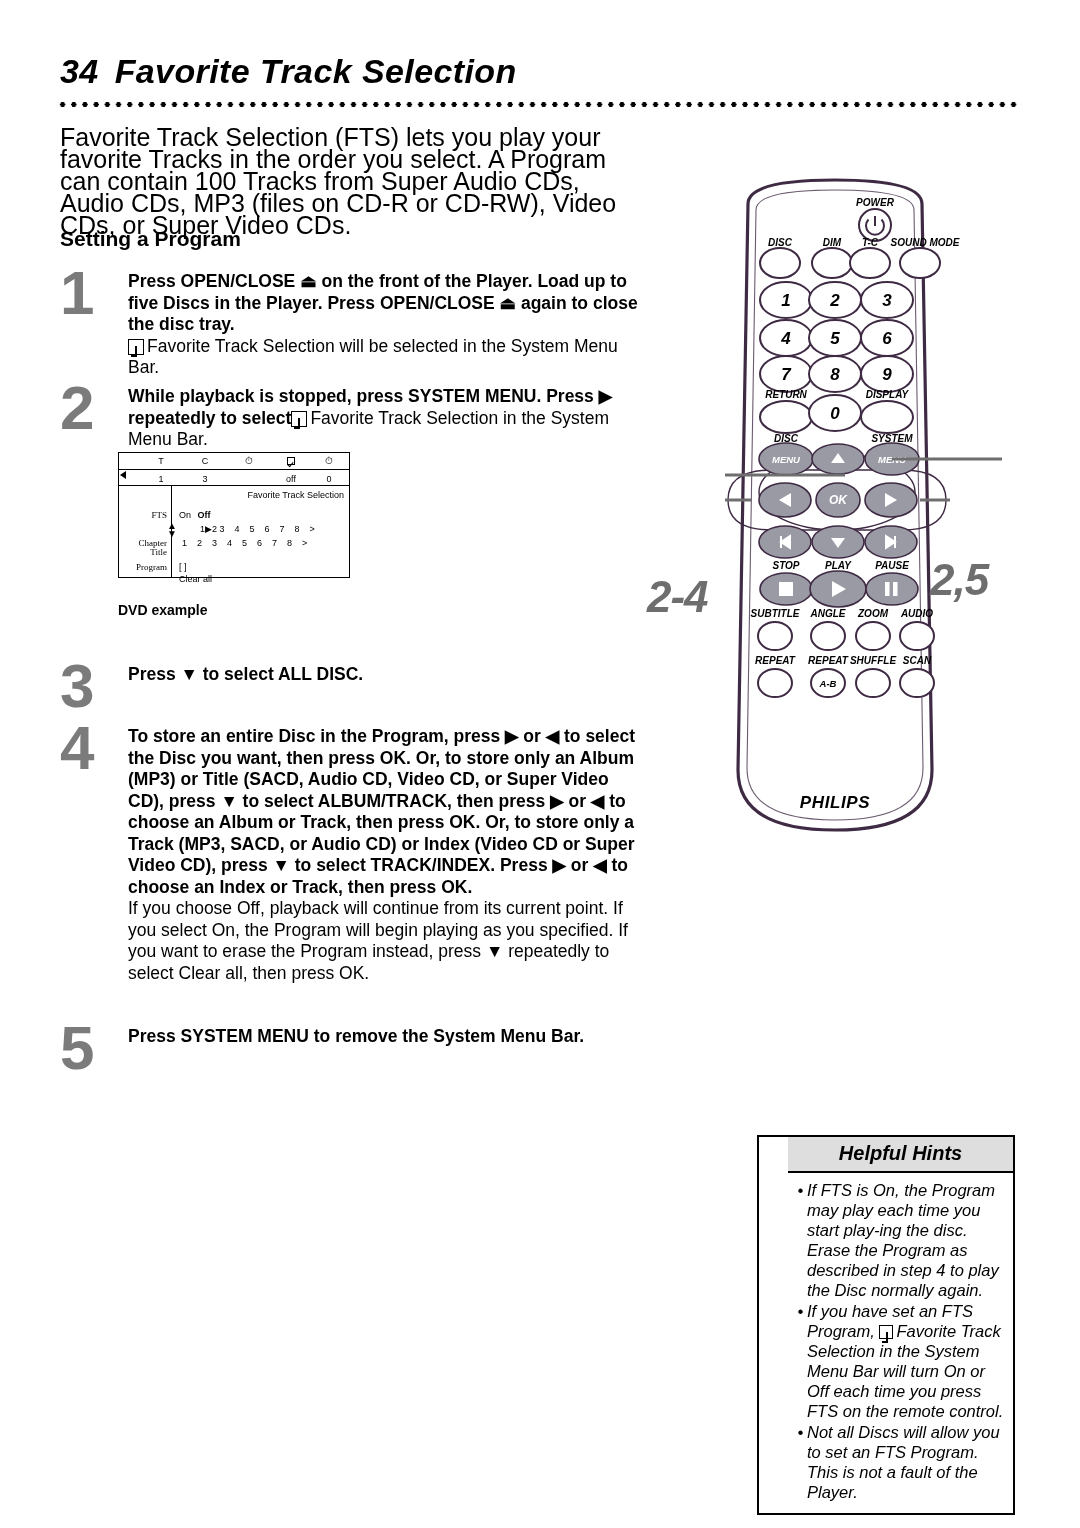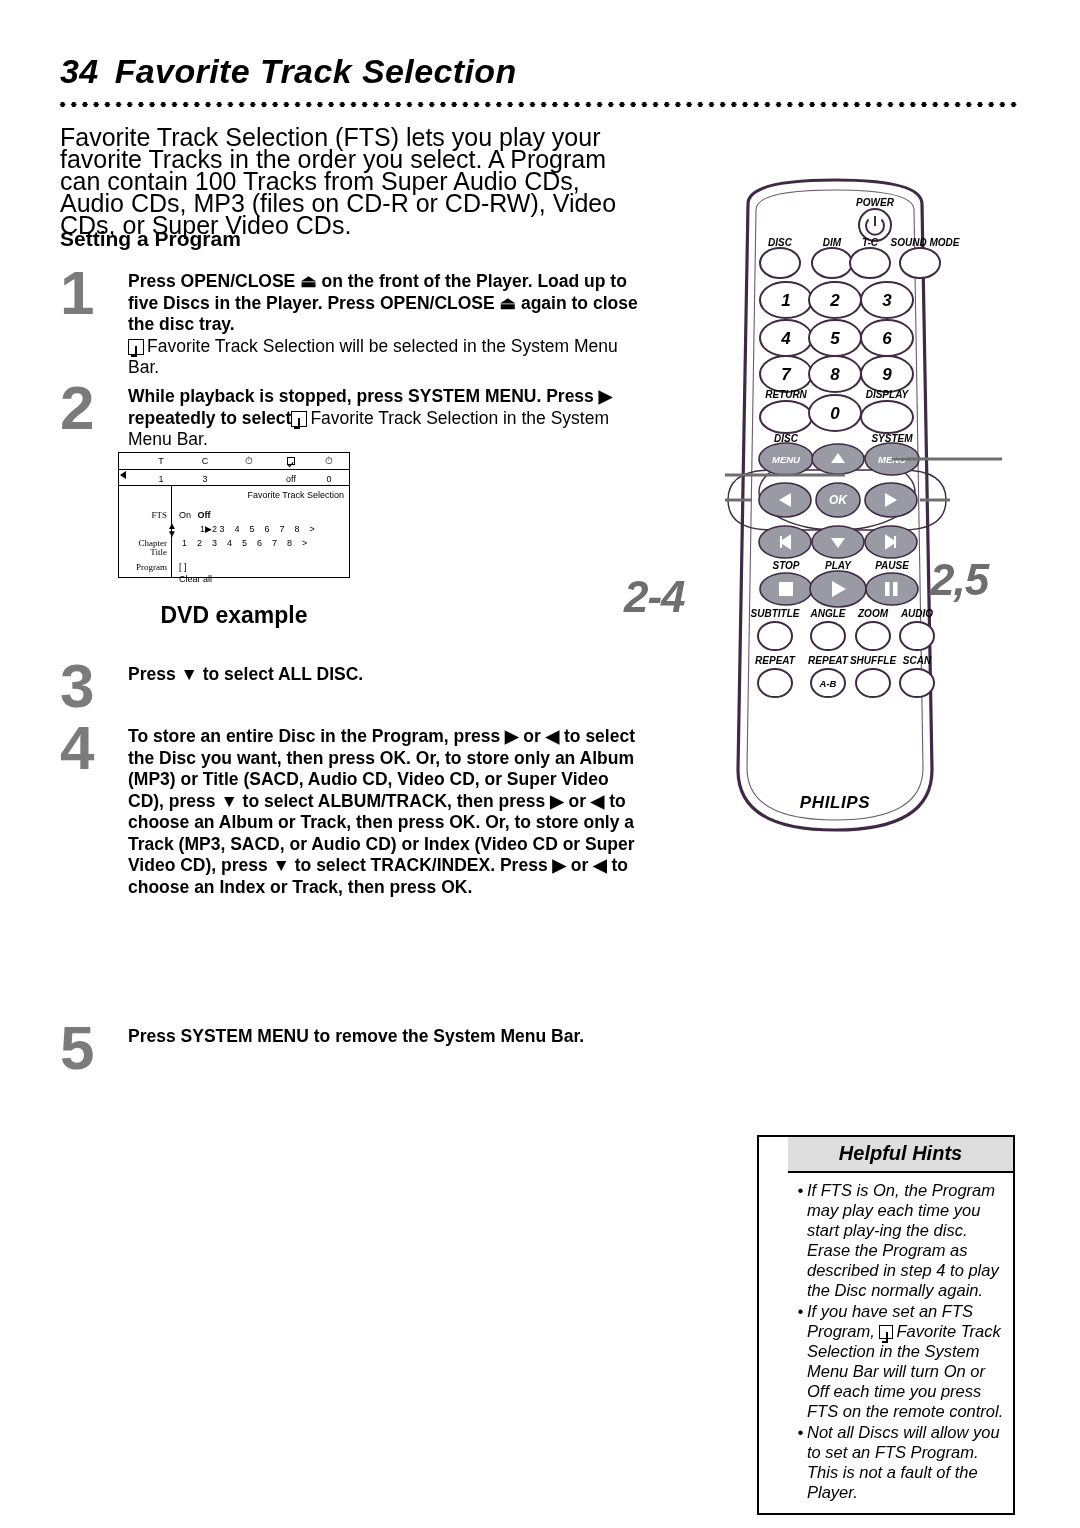--- a/index.html
+++ b/index.html
@@ -119,31 +119,31 @@
   }
   #osd-title { position:absolute; right:5px; top:4px; font-size:9px; }
   .osd-label { position:absolute; left:0; width:48px; text-align:right; font-size:9px;font-family:Liberation Serif, serif; }
   .osd-values { position:absolute; left:60px; font-size:9px; white-space:nowrap; }
   .osd-values .num { display:inline-block; width:15px; }
   .updown {
     position:absolute; left:48px; font-size:10px; line-height:8px;
   }
   #dvd-caption {
     position:absolute; left:0; top:150px; width:232px;
-    text-align:center; font-size:23px; font-weight:bold;
+    text-align:left; font-size:14px; font-weight:bold;
   }
 
   
   #remote-wrap { position:absolute; left:620px; top:170px; width:430px; height:710px;font-style:italic; }
   #remote-svg { position:absolute; left:0; top:0; }
   .callout {
     position:absolute; font-size:44px; font-weight:bold; color:#6e6e6e;
     letter-spacing:-1px;
   }
-  #callout-24 { left:4px; top:402px;text-align:right; }
+  #callout-24 { left:27px; top:402px;text-align:right; }
   #callout-25 { left:310px; top:385px; }
 
   
   #helpful-hints {
     position:absolute; left:757px; top:1135px; width:258px;
     border:2.2px solid #000; background:#fff;padding-left:29px;
   }
   #hints-title {
     background:#dedede; border-bottom:2.2px solid #000;
     text-align:center; font-size:20px; font-weight:bold; font-style:italic;
@@ -241,20 +241,21 @@
   <div class="step-num">3</div>
   <div class="step-body">
     <span class="b">Press ▼ to select ALL DISC.</span>
   </div>
 </div>
 
 <div class="step" style="left:60px; top:722px;">
   <div class="step-num">4</div>
   <div class="step-body">
     <span class="b">To store an entire Disc in the Program, press ▶ or ◀ to select the Disc you want, then press OK. Or, to store only an Album (MP3) or Title (SACD, Audio CD, Video CD, or Super Video CD), press ▼ to select ALBUM/TRACK, then press ▶ or ◀ to choose an Album or Track, then press OK. Or, to store only a Track (MP3, SACD, or Audio CD) or Index (Video CD or Super Video CD), press ▼ to select TRACK/INDEX. Press ▶ or ◀ to choose an Index or Track, then press OK.</span><br>
+    <span class="reg">If you choose Off, playback will continue from its current point. If you select On, the Program will begin playing as you specified. If you want to erase the Program instead, press ▼ repeatedly to select Clear all, then press OK.</span>
   </div>
 </div>
 
 <div class="step" style="left:60px; top:1022px;">
   <div class="step-num">5</div>
   <div class="step-body">
     <span class="b">Press SYSTEM MENU to remove the System Menu Bar.</span>
   </div>
 </div>
 

